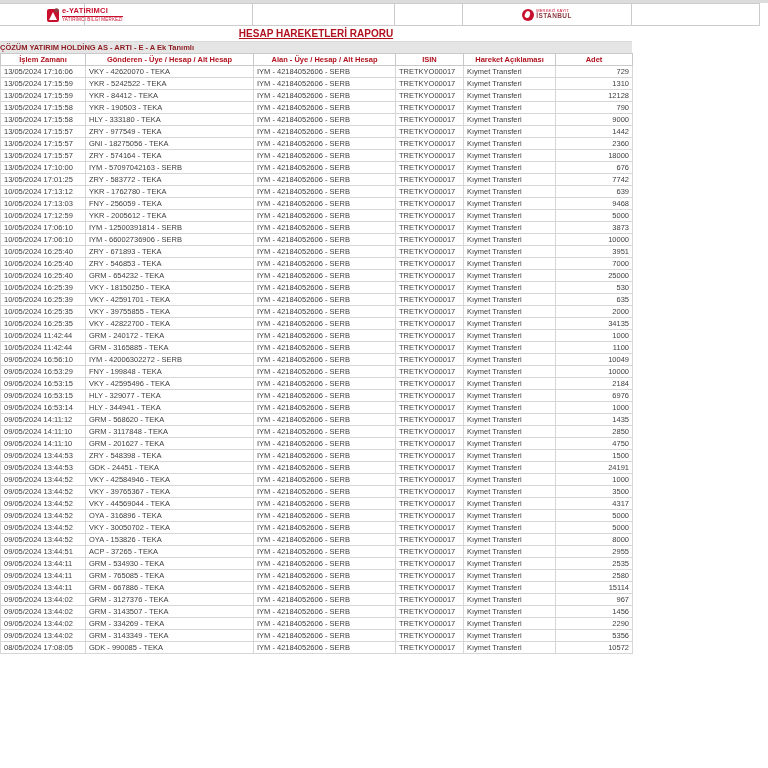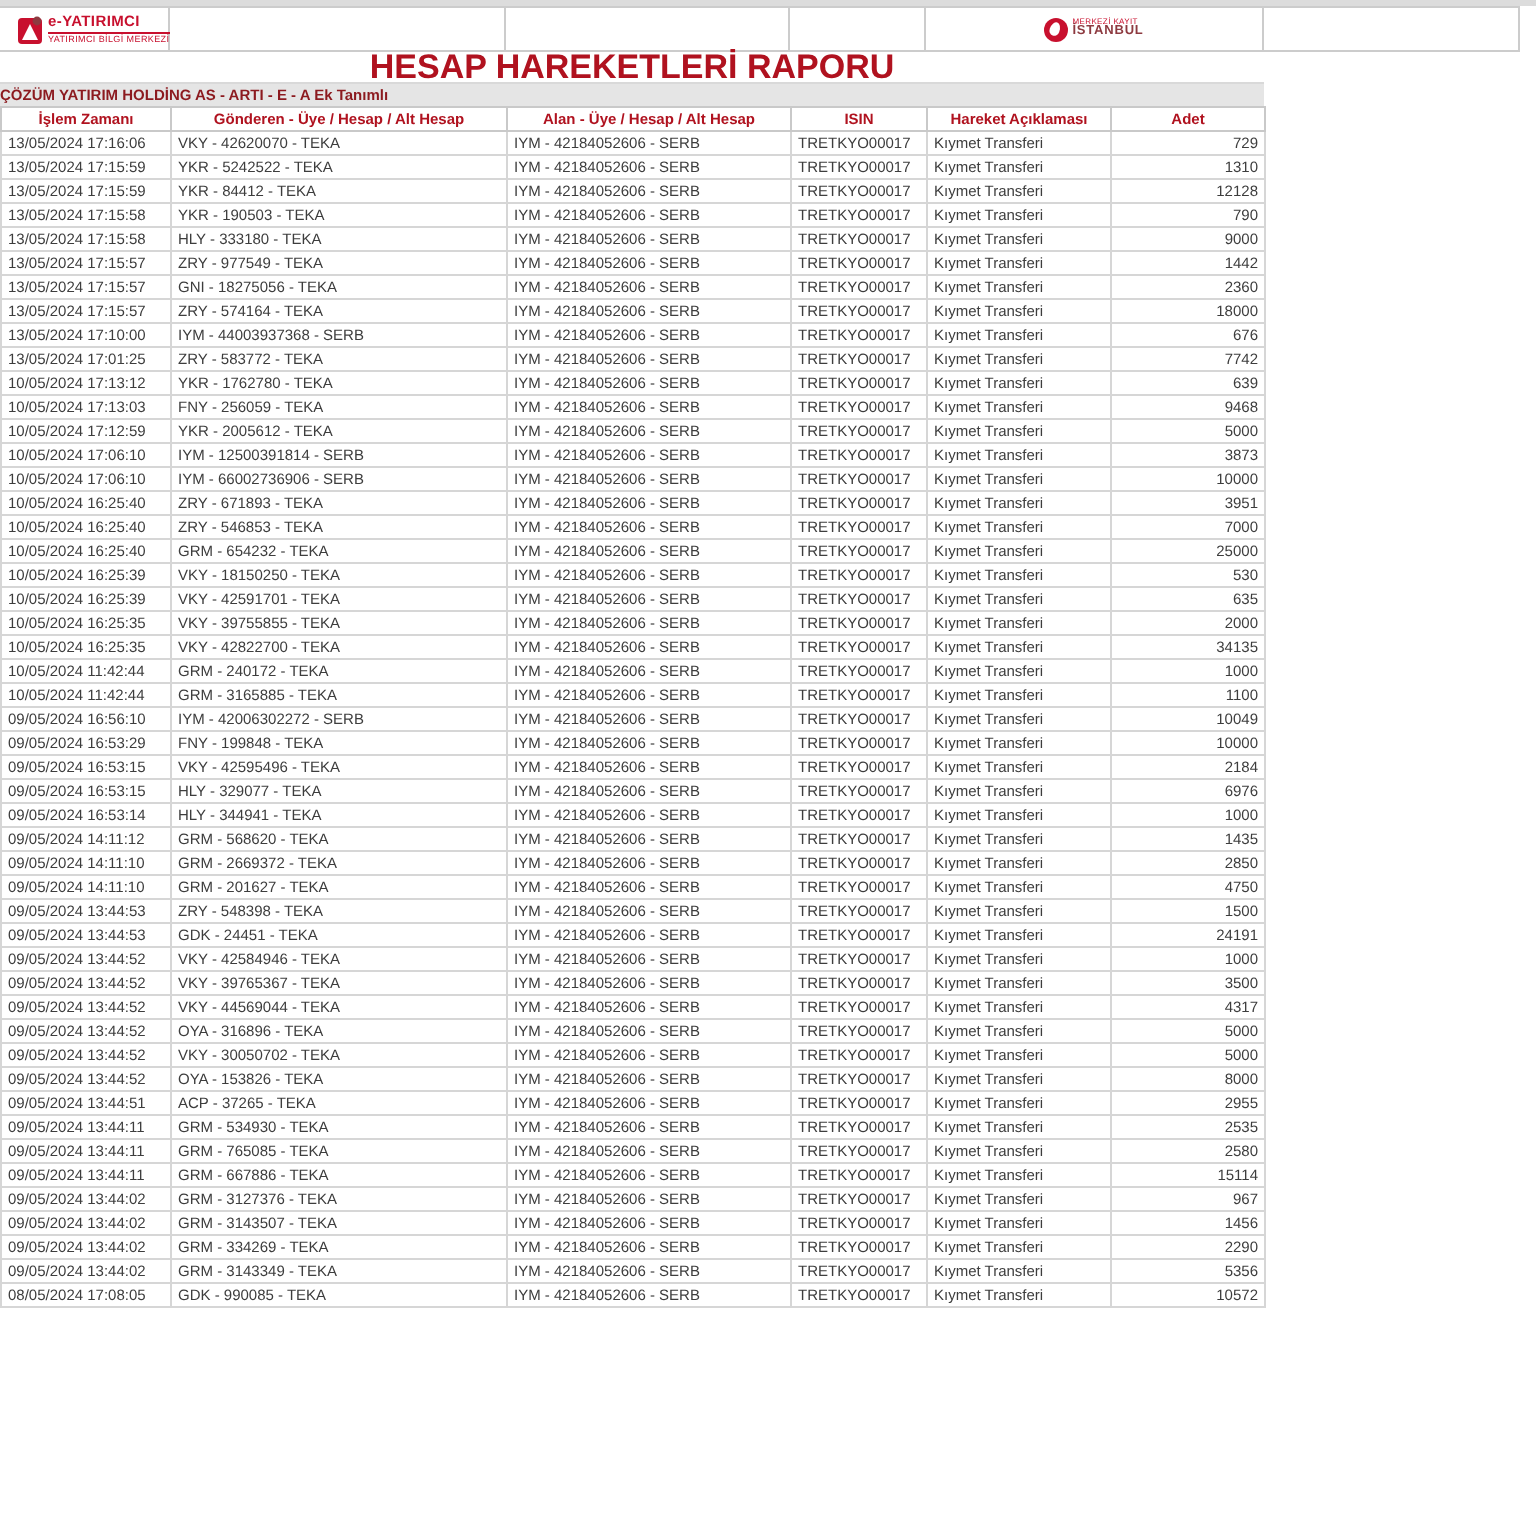--- a/index.html
+++ b/index.html
@@ -3,33 +3,33 @@
 <meta charset="utf-8">
 <style>
   html,body{margin:0;padding:0;}
   body{width:768px;height:768px;background:#ffffff;font-family:"Liberation Sans",sans-serif;}
   .page{position:relative;width:768px;height:768px;background:#fff;overflow:hidden;}
   .top-strip{width:768px;height:3px;background:#dcdcdc;}
   
   .logo-row{display:flex;width:760px;height:23px;border-top:1px solid #cccccc;border-bottom:1px solid #cccccc;box-sizing:border-box;}
   .logo-row .cell{border-right:1px solid #cccccc;box-sizing:border-box;height:100%;display:flex;align-items:center;}
   .c1{width:85px;}.c2{width:168px;}.c3{width:142px;}.c4{width:68px;}.c5{width:169px;justify-content:center;}.c6{width:128px;}
-  .brand{display:flex;align-items:center;gap:2px;padding-left:9px;overflow:visible;white-space:nowrap;}
+  .brand{display:flex;align-items:center;gap:2px;padding-left:19px;overflow:visible;white-space:nowrap;margin-left:28px;}
   .brand-icon{width:13px;height:16px;flex:0 0 13px;}
   .brand-text{display:flex;flex-direction:column;line-height:1;}
   .brand-name{color:#c8102e;font-weight:bold;font-size:7.5px;letter-spacing:.2px;}
   .brand-tagline{color:#c8102e;font-size:4.5px;border-top:1px solid #c8102e;margin-top:1px;padding-top:1px;letter-spacing:.2px;}
   .mkk{display:flex;align-items:center;gap:2px;}
   .mkk-icon{width:12px;height:12px;border-radius:50%;background:#c8102e;position:relative;flex:0 0 12px;}
   .mkk-icon::after{content:"";position:absolute;left:3px;top:2px;width:5px;height:7px;background:#fff;border-radius:50% 50% 50% 50%/60% 60% 40% 40%;transform:rotate(20deg);}
   .mkk-text{display:flex;flex-direction:column;line-height:1;}
   .mkk-line1{color:#c8102e;font-size:4px;letter-spacing:.2px;}
   .mkk-line2{color:#8d3a40;font-weight:bold;font-size:6.5px;letter-spacing:.4px;}
   
-  .title-row{width:632px;height:16px;line-height:16px;text-align:center;color:#b0121f;font-weight:bold;font-size:17px;box-sizing:border-box;border-bottom:1px solid #d9d9d9;}
+  .title-row{width:632px;height:16px;line-height:16px;text-align:center;color:#b0121f;font-weight:bold;font-size:10px;box-sizing:border-box;border-bottom:1px solid #d9d9d9;text-decoration:underline;}
   .account-band{width:632px;height:11px;line-height:11px;background:#e5e5e5;color:#8c1a1f;font-weight:bold;font-size:7.5px;white-space:nowrap;overflow:hidden;}
   
   table.report{border-collapse:collapse;width:632px;table-layout:fixed;}
   col.w1{width:85px;}col.w2{width:168px;}col.w3{width:142px;}col.w4{width:68px;}col.w5{width:92px;}col.w6{width:77px;}
   table.report th{color:#b0121f;font-weight:bold;font-size:7.5px;height:12px;border:1px solid #c9c9c9;text-align:center;padding:0 2px;white-space:nowrap;overflow:hidden;box-sizing:border-box;}
   table.report td{font-size:7.5px;color:#3d3d3d;height:12px;border:1px solid #d6d6d6;padding:0 3px;white-space:nowrap;overflow:hidden;box-sizing:border-box;background:#fff;}
   table.report td.num{text-align:right;}
 </style>
 </head>
 <body>
@@ -149,21 +149,21 @@
         <tr>
           <td>13/05/2024 17:15:57</td>
           <td>ZRY - 574164 - TEKA</td>
           <td>IYM - 42184052606 - SERB</td>
           <td>TRETKYO00017</td>
           <td>Kıymet Transferi</td>
           <td class="num">18000</td>
         </tr>
         <tr>
           <td>13/05/2024 17:10:00</td>
-          <td>IYM - 44003937368 - SERB</td>
+          <td>IYM - 57097042163 - SERB</td>
           <td>IYM - 42184052606 - SERB</td>
           <td>TRETKYO00017</td>
           <td>Kıymet Transferi</td>
           <td class="num">676</td>
         </tr>
         <tr>
           <td>13/05/2024 17:01:25</td>
           <td>ZRY - 583772 - TEKA</td>
           <td>IYM - 42184052606 - SERB</td>
           <td>TRETKYO00017</td>
@@ -325,21 +325,21 @@
         <tr>
           <td>09/05/2024 14:11:12</td>
           <td>GRM - 568620 - TEKA</td>
           <td>IYM - 42184052606 - SERB</td>
           <td>TRETKYO00017</td>
           <td>Kıymet Transferi</td>
           <td class="num">1435</td>
         </tr>
         <tr>
           <td>09/05/2024 14:11:10</td>
-          <td>GRM - 2669372 - TEKA</td>
+          <td>GRM - 3117848 - TEKA</td>
           <td>IYM - 42184052606 - SERB</td>
           <td>TRETKYO00017</td>
           <td>Kıymet Transferi</td>
           <td class="num">2850</td>
         </tr>
         <tr>
           <td>09/05/2024 14:11:10</td>
           <td>GRM - 201627 - TEKA</td>
           <td>IYM - 42184052606 - SERB</td>
           <td>TRETKYO00017</td>

